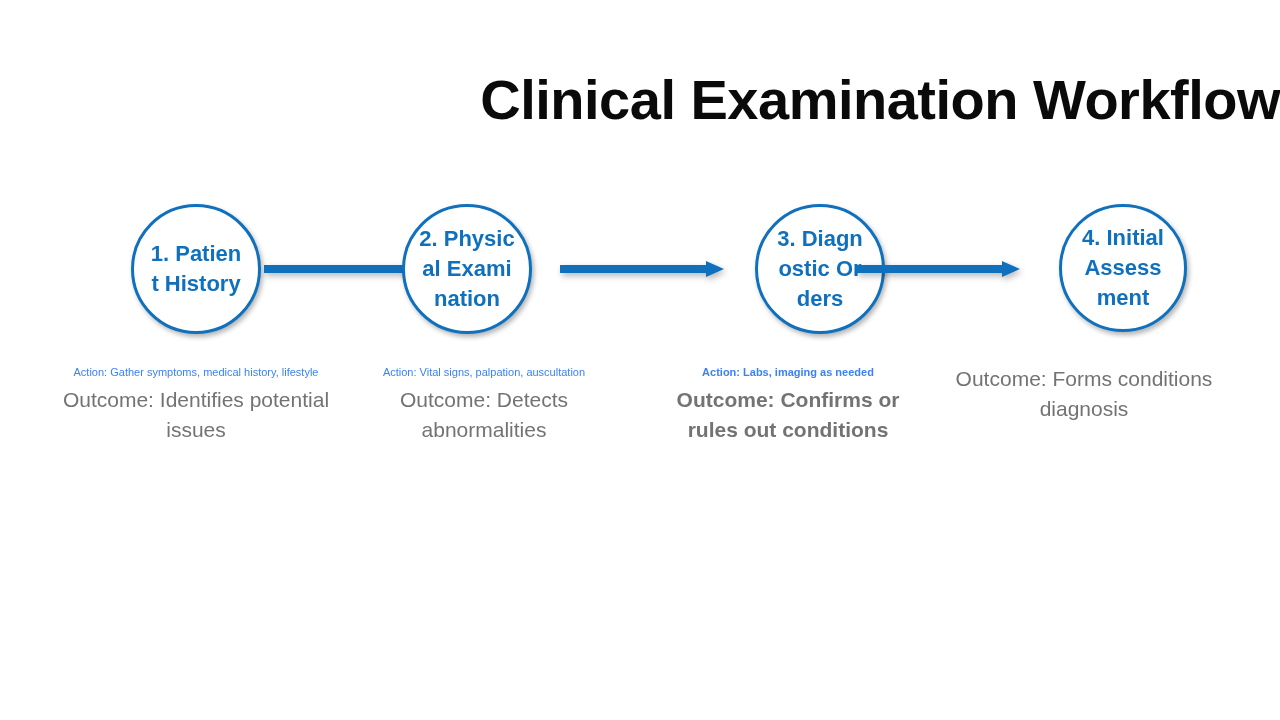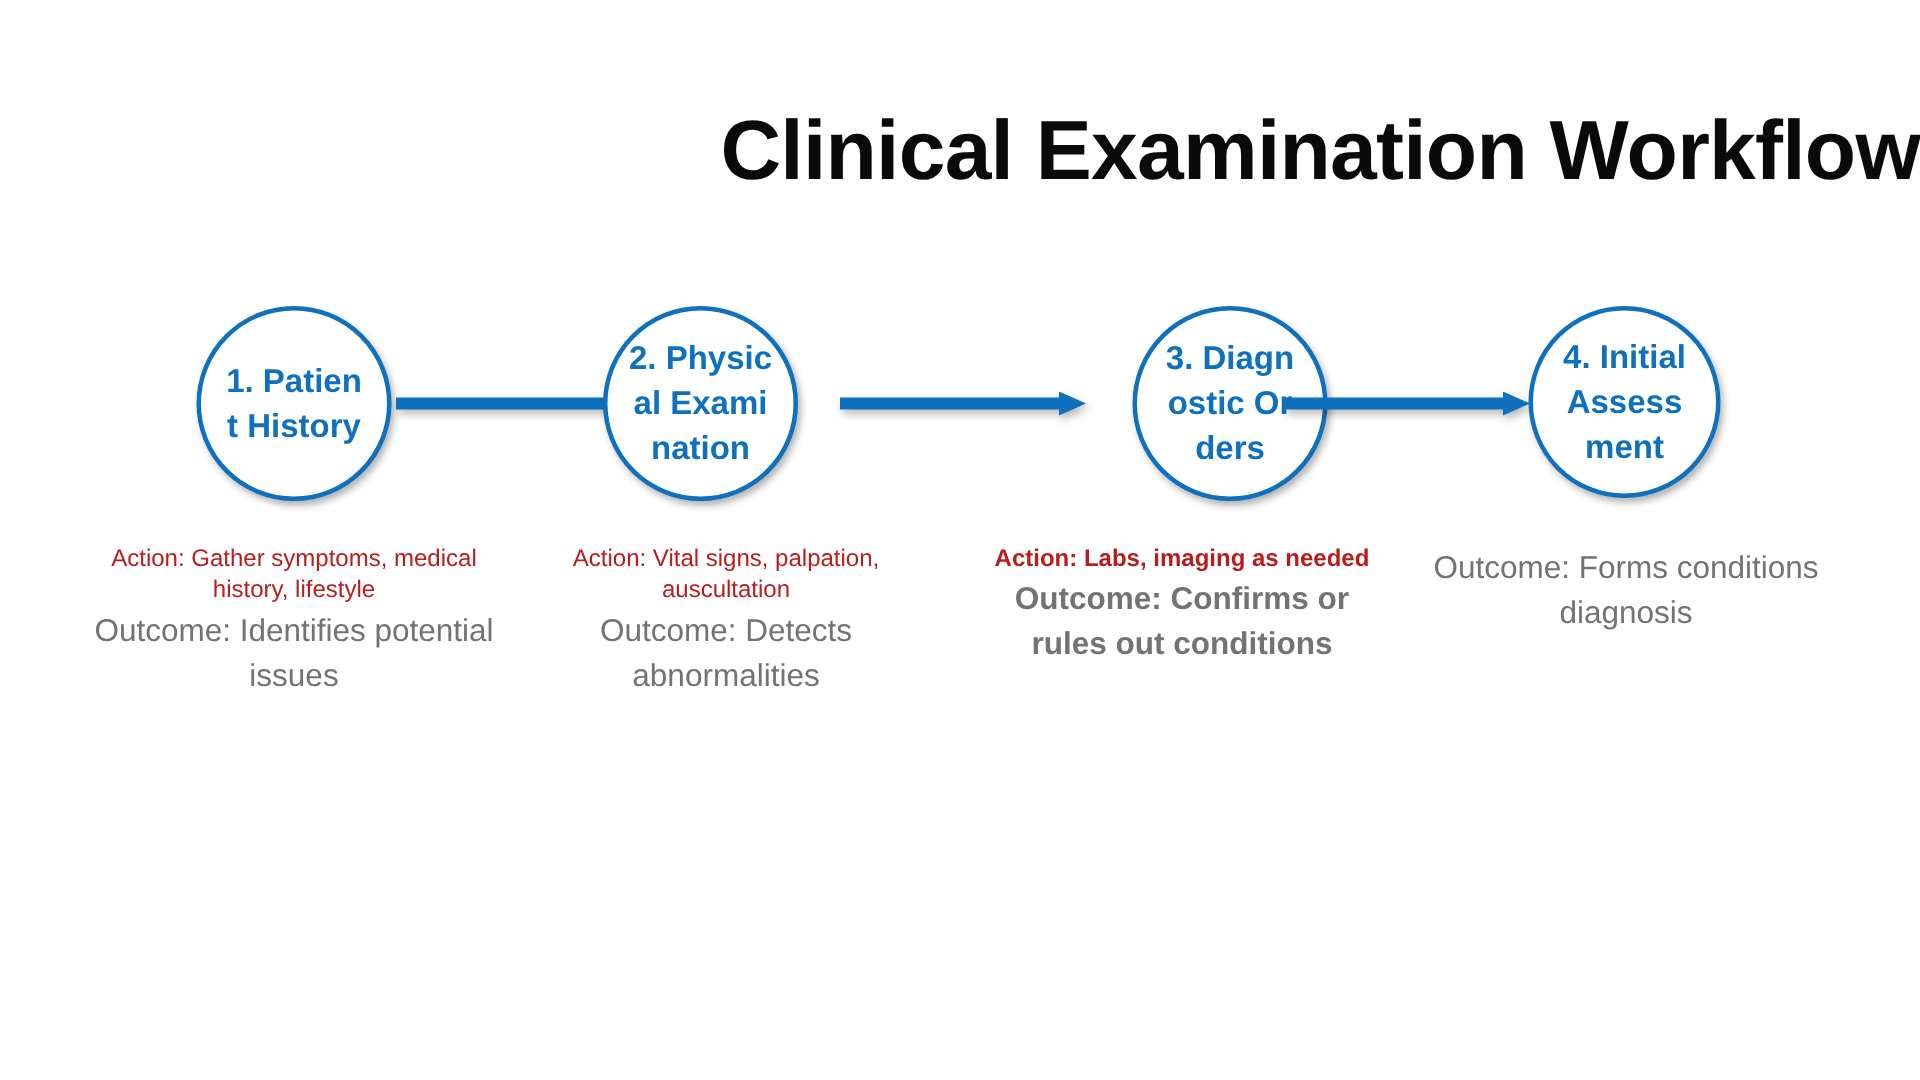--- a/index.html
+++ b/index.html
@@ -89,23 +89,23 @@
   }
   .arrow svg { display: block; }
 
   
   .caption {
     position: absolute;
     top: 362px;
     text-align: center;
   }
   .caption .action {
-    font-size: 16px;
+    font-size: 11px;
     line-height: 21px;
-    color: #b91c1c;
+    color: #3b82f6;
   }
   .caption .outcome {
     margin-top: 2px;
     font-size: 21px;
     line-height: 30px;
     color: #737373;
   }
 </style>
 </head>
 <body>
@@ -142,21 +142,21 @@
       <div class="circle"></div>
       <div class="node-label">3. Diagnostic Orders</div>
     </div>
 
     <div class="arrow" style="left:856px; width:164px;">
       <svg width="164" height="16" viewBox="0 0 164 16">
         <path d="M0 4 L146 4 L146 0 L164 8 L146 16 L146 12 L0 12 Z" fill="#0f70be"></path>
       </svg>
     </div>
 
-    <div class="node" style="left:1019px; width:128px; height:128px;">
+    <div class="node" style="left:1059px; width:128px; height:128px;">
       <div class="circle"></div>
       <div class="node-label">4. Initial Assessment</div>
     </div>
 
   </div>
 
   <div class="caption" style="left:60px; width:272px;">
     <div class="action">Action: Gather symptoms, medical history, lifestyle</div>
     <div class="outcome">Outcome: Identifies potential issues</div>
   </div>

